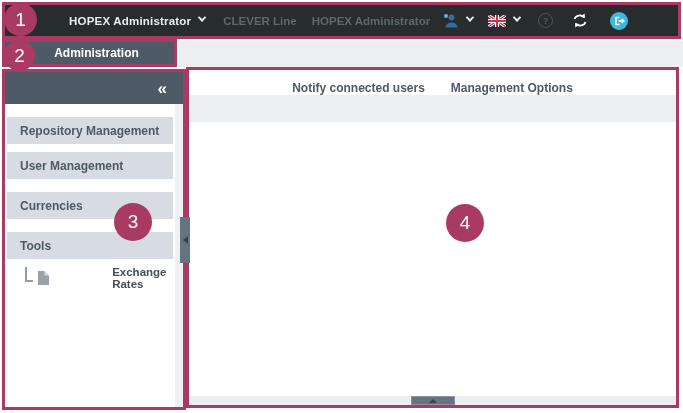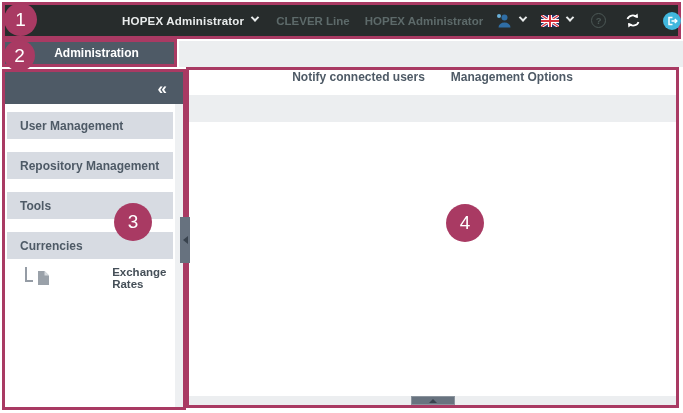--- a/index.html
+++ b/index.html
@@ -7,21 +7,21 @@
     --band:#eceef0; --sidebar_bg:#ffffff; --muted_text:#5d6a6a; --logout_blue:#41b7dd;
   }
   *{box-sizing:border-box; margin:0; padding:0;}
   html,body{background:#fff;}
   body{font-family:"Liberation Sans", sans-serif;}
   .canvas{position:relative; width:683px; height:413px; background:#fff; overflow:hidden;}
 
   
   .region1{position:absolute; left:2px; top:2px; width:679px; height:37px;
     border:3px solid var(--accent); background:var(--topbar_bg);
-    display:flex; align-items:center; padding-left:117px;}
+    display:flex; align-items:center; padding-left:64px;}
   .tb-item{display:flex; align-items:center; color:#e9ecec; font-size:11.5px; white-space:nowrap;}
   .tb-title{font-weight:bold; letter-spacing:.2px;}
   .tb-muted{color:var(--muted_text); font-weight:bold;}
   .chev{display:inline-block; width:6px; height:6px; border-right:2px solid #e9ecec;
     border-bottom:2px solid #e9ecec; transform:rotate(45deg) translate(-1px,-1px); margin-left:8px; margin-top:-3px;}
   .help-ic{display:inline-flex; align-items:center; justify-content:center; width:15px; height:15px;
     border:1.5px solid #4c5856; border-radius:50%; color:#4c5856; font-size:9.5px; font-weight:bold;}
   .logout-grp{display:flex; align-items:center; gap:6px; color:#e4e8e8; font-weight:bold; font-size:12px;}
 
   
@@ -47,21 +47,21 @@
     border-left:2px solid #959ca5; border-bottom:2px solid #959ca5;}
   .sb-sub .lbl{margin-left:14px; color:#454f58; font-size:11.5px; font-weight:bold;padding-left:48px;}
   .splitter{position:absolute; left:180px; top:217px; width:10px; height:46px; background:#67727f;
     z-index:6; display:flex; align-items:center; justify-content:center;}
   .splitter i{display:block; width:0; height:0; border-top:4px solid transparent;
     border-bottom:4px solid transparent; border-right:5px solid #39434e;}
 
   
   .region4{position:absolute; left:186px; top:67px; width:493px; height:341px;
     border:3px solid var(--accent); background:#fff; display:flex; flex-direction:column;}
-  .mn-toolbar{height:25px; background:#fff; display:flex; align-items:flex-start;
+  .mn-toolbar{height:25px; background:#fff; display:flex; align-items:flex-end;
     justify-content:center; gap:26px;}
   .mn-toolbar .mi{color:var(--slate); font-weight:bold; font-size:12px; white-space:nowrap;}
   .mn-band{height:27px; background:var(--band);}
   .mn-content{flex:1; background:#fff;}
   .mn-strip{height:9px; background:var(--band); position:relative;}
   .mn-handle{position:absolute; left:50%; top:0; transform:translateX(-50%); width:44px; height:9px;
     background:#68737f; border:1px solid #8b949d; display:flex; align-items:center; justify-content:center;}
   .mn-handle i{display:block; width:0; height:0; border-left:4px solid transparent;
     border-right:4px solid transparent; border-bottom:4px solid #39434e;}
 
@@ -144,31 +144,31 @@
   <div class="tabstrip"></div>
   <div class="region2">
     <span>Administration</span>
   </div>
 
   <div class="region3">
     <div class="sb-track"></div>
     <div class="sb-header">
       <span>«</span>
     </div>
+    <div class="sb-item">
+      <span>Repository Management</span>
+    </div>
     <div class="sb-item first">
       <span>User Management</span>
     </div>
     <div class="sb-item">
-      <span>Repository Management</span>
+      <span>Currencies</span>
     </div>
     <div class="sb-item">
       <span>Tools</span>
-    </div>
-    <div class="sb-item">
-      <span>Currencies</span>
     </div>
     <div class="sb-sub">
       <span class="tree-l"></span>
       <span style="margin-left:4px;">
         <svg width="13" height="16" viewBox="0 0 13 16">
           <path d="M1,1 H7.5 L12,5.5 V15 H1 Z" fill="#9aa1a9"></path>
           <path d="M7.5,1 L12,5.5 H7.5 Z" fill="#d7dbdf"></path>
         </svg>
       </span>
       <span class="lbl">Exchange Rates</span>

